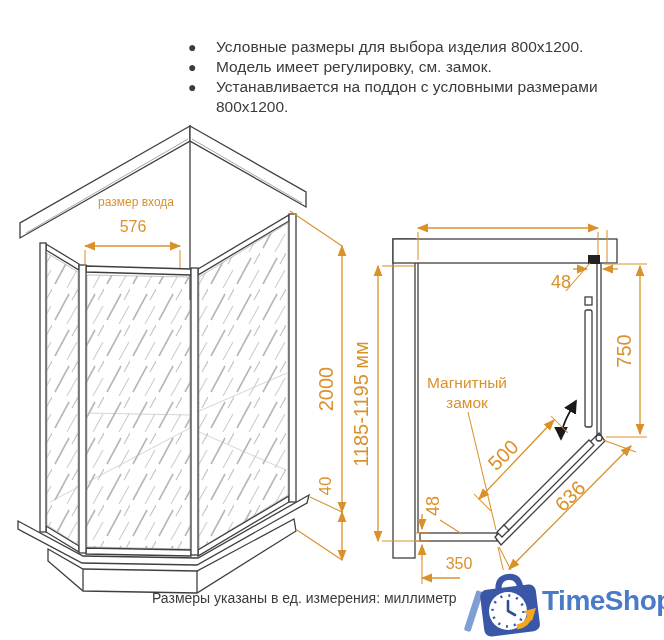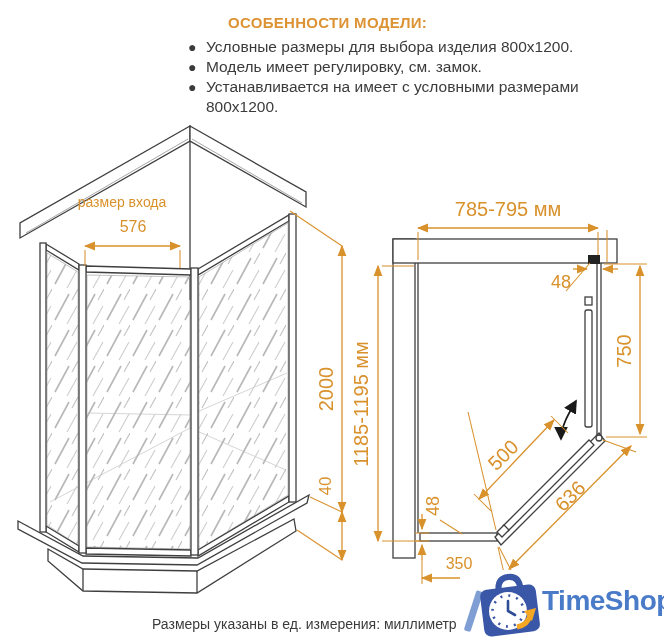--- a/index.html
+++ b/index.html
@@ -15,21 +15,21 @@
   html,body{background:#fff;}
   body{font-family:"Liberation Sans","DejaVu Sans",sans-serif;}
   .stage{position:relative;width:664px;height:640px;background:#fff;overflow:hidden;}
 
   
   .title{position:absolute;left:228px;top:14px;font-size:15px;font-weight:700;
          color:var(--accent-orange);letter-spacing:.3px;white-space:nowrap;}
   .bullets{position:absolute;left:184px;top:37px;width:448px;color:var(--text-dark);}
   .bullet-row{display:flex;font-size:15.5px;line-height:20px;}
   .bullet-dot{width:22px;flex:0 0 22px;text-align:left;padding-left:4px;font-size:14px;}
-  .bullet-text{flex:1;}
+  .bullet-text{flex:1;margin-left:10px;}
 
   
   svg.drawing{position:absolute;left:0;top:0;}
   .draw{stroke:var(--line-dark,#3F3F3F);stroke-width:1.3;fill:none;}
   .drawF{stroke:var(--line-dark,#3F3F3F);stroke-width:1.3;fill:#fff;}
   .thin{stroke:#8f8f8f;stroke-width:.8;fill:none;}
   .faint{stroke:#d0d0d0;stroke-width:.9;fill:none;}
   .glass{fill:url(#glasshatch);stroke:#9a9a9a;stroke-width:.6;}
   .dim{stroke:var(--dim-orange,#D9912C);stroke-width:1.3;fill:none;}
   .ext{stroke:var(--dim-orange,#D9912C);stroke-width:1.05;fill:none;}
@@ -37,45 +37,44 @@
 
   
   .dimlabel{position:absolute;color:var(--dim-orange);white-space:nowrap;
             transform:translate(-50%,-50%);line-height:1;}
   .rot90{transform:translate(-50%,-50%) rotate(-90deg);}
   .rot45{transform:translate(-50%,-50%) rotate(-45deg);}
   .magnet{position:absolute;left:467px;top:393px;transform:translate(-50%,-50%);
           color:var(--dim-orange);font-size:15.5px;line-height:20px;text-align:center;white-space:nowrap;}
 
   
-  .footer-note{position:absolute;left:152px;top:616px;font-size:14px;color:var(--text-dark);white-space:nowrap;}
+  .footer-note{position:absolute;left:152px;top:590px;font-size:14px;color:var(--text-dark);white-space:nowrap;}
 
   
   .logo{position:absolute;left:460px;top:570px;width:204px;height:70px;background:#fff;}
   .logo-text{position:absolute;left:82px;top:15px;font-size:28px;font-weight:700;
              color:var(--logo-blue);letter-spacing:-.5px;}
 </style>
 </head>
 <body>
 
 <div class="stage">
 
-  <div class="title">ОСОБЕННОСТИ МОДЕЛИ:</div>
   <div class="bullets">
     <div class="bullet-row">
       <span class="bullet-dot">●</span>
       <span class="bullet-text">Условные размеры для выбора изделия 800x1200.</span>
     </div>
     <div class="bullet-row">
       <span class="bullet-dot">●</span>
       <span class="bullet-text">Модель имеет регулировку, см. замок.</span>
     </div>
     <div class="bullet-row">
       <span class="bullet-dot">●</span>
-      <span class="bullet-text">Устанавливается на имеет с условными размерами 800x1200.</span>
+      <span class="bullet-text">Устанавливается на поддон с условными размерами 800x1200.</span>
     </div>
   </div>
 
   <svg class="drawing" width="664" height="640" viewBox="0 0 664 640">
     <defs>
       <pattern id="glasshatch" width="26" height="36" patternUnits="userSpaceOnUse">
         <line x1="3" y1="32" x2="17" y2="6" stroke="#b7b7b7" stroke-width="1.6"></line>
         <line x1="15" y1="36" x2="25" y2="18" stroke="#cdcdcd" stroke-width="1.1"></line>
         <line x1="20" y1="12" x2="26" y2="1" stroke="#c2c2c2" stroke-width="1.1"></line>
       </pattern>
@@ -186,29 +185,32 @@
       <line class="ext" x1="440" y1="520" x2="462" y2="534"></line>
 
       <line class="dim" x1="422" y1="578" x2="500" y2="578" marker-start="url(#ao)" marker-end="url(#ao)"></line>
       <line class="ext" x1="422" y1="560" x2="422" y2="584"></line>
       <line class="ext" x1="498" y1="547" x2="506" y2="582"></line>
 
       <line class="ext" x1="468" y1="412" x2="496" y2="530"></line>
     </g>
   </svg>
 
-  <div class="dimlabel" style="left:122px;top:202px;font-size:14px">размер входа</div>
+  <div class="dimlabel" style="left:136px;top:202px;font-size:12px">размер входа</div>
   <div class="dimlabel" style="left:133px;top:227px;font-size:16px">576</div>
   <div class="dimlabel rot90" style="left:326px;top:389px;font-size:20px">2000</div>
   <div class="dimlabel rot90" style="left:325px;top:486px;font-size:17px">40</div>
 
-  <div class="dimlabel" style="left:508px;top:209px;font-size:20px">785-795 мм</div>
   <div class="dimlabel rot90" style="left:361px;top:404px;font-size:20px">1185-1195 мм</div>
   <div class="dimlabel" style="left:561px;top:282px;font-size:18px">48</div>
   <div class="dimlabel rot90" style="left:624px;top:351px;font-size:20px">750</div>
+  <div class="magnet">
+    <div>Магнитный</div>
+    <div>замок</div>
+  </div>
   <div class="dimlabel rot45" style="left:503px;top:455px;font-size:20px">500</div>
   <div class="dimlabel rot45" style="left:570px;top:496px;font-size:20px">636</div>
   <div class="dimlabel rot90" style="left:433px;top:506px;font-size:18px">48</div>
   <div class="dimlabel" style="left:459px;top:564px;font-size:16px">350</div>
 
   <div class="footer-note">Размеры указаны в ед. измерения: миллиметр</div>
 
   <div class="logo">
     <svg width="204" height="70" viewBox="0 0 204 70">
       <rect x="10" y="20" width="7" height="42" rx="2" fill="#7F9FD4" transform="rotate(18 13 41)"></rect>

